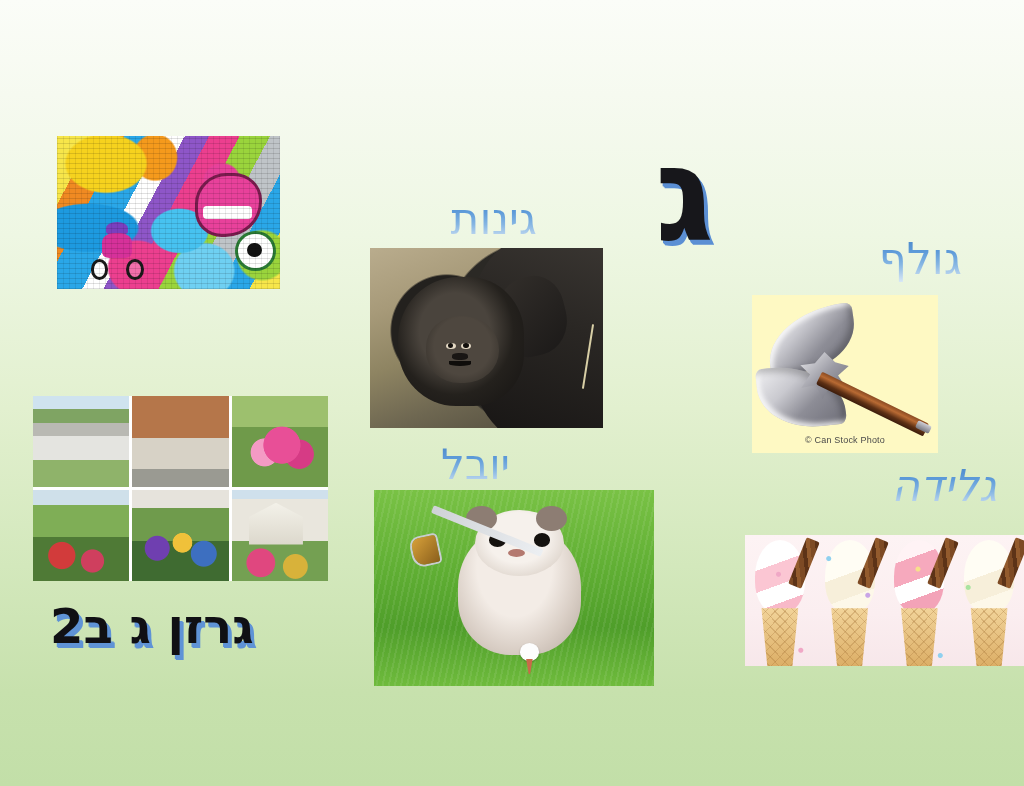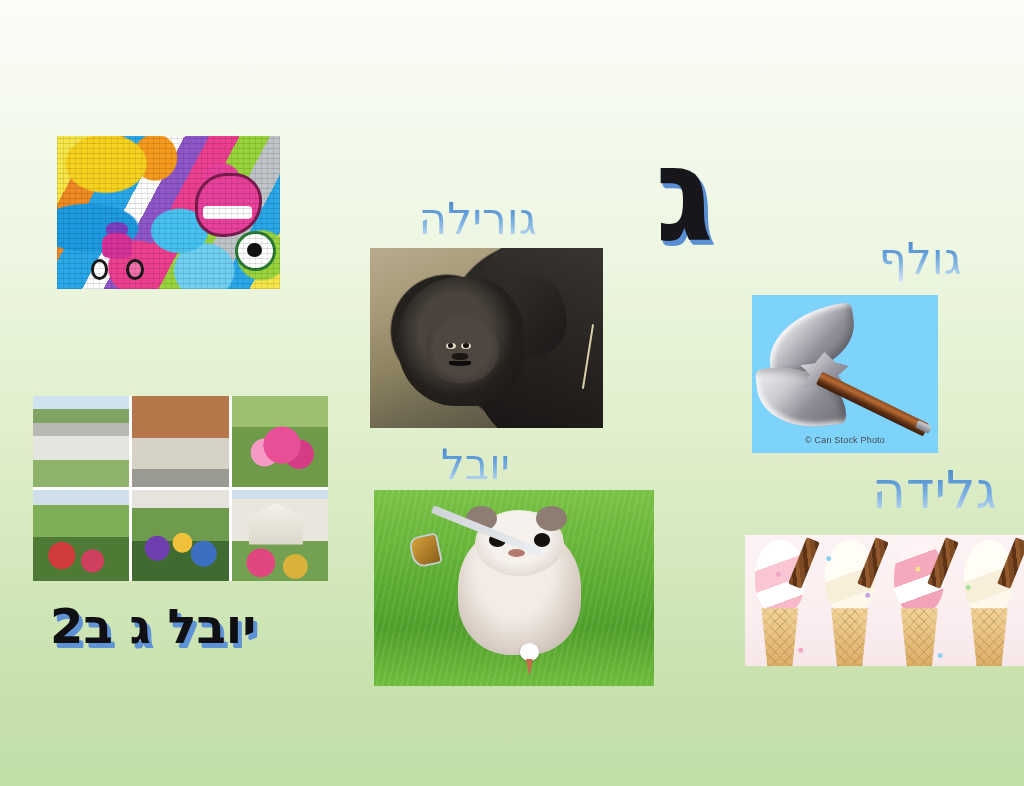--- a/index.html
+++ b/index.html
@@ -105,21 +105,21 @@
   .gor-face{ position:absolute; left:22%; top:30%; width:58%; height:52%;
     background:radial-gradient(ellipse at 50% 45%, #4e473f 0 55%, #2c2823 100%); border-radius:46% 50% 48% 46%; }
   .gor-eye{ position:absolute; width:13%; height:9%; background:#e4d9c4; border-radius:50%; top:40%; }
   .gor-eye i{ position:absolute; left:22%; top:10%; width:56%; height:80%; background:#120f0c; border-radius:50%; }
   .gor-eye.l{ left:28%; } .gor-eye.r{ left:49%; }
   .gor-nose{ position:absolute; left:36%; top:56%; width:22%; height:10%; background:#191614; border-radius:40%; }
   .gor-mouth{ position:absolute; left:32%; top:68%; width:30%; height:7%; background:#0f0d0b; border-radius:0 0 50% 50%; }
   .gor-straw{ position:absolute; right:6%; top:42%; width:2px; height:36%; background:#d8cfa6; transform:rotate(9deg); }
 
   
-  .axe{ background:#7dd3fc; }
+  .axe{ background:#fef9c3; }
   .axe-blade-top, .axe-blade-bot{ position:absolute; background:linear-gradient(140deg,#f2f2f4 0%,#c9c9cf 35%,#8d8d96 62%,#6d6d77 100%); }
   .axe-blade-top{ left:8%; top:8%; width:48%; height:40%;
     border-radius:90% 8% 70% 6% / 82% 12% 72% 10%; transform:rotate(-8deg);
     box-shadow:inset -4px -4px 6px rgba(0,0,0,.22), inset 3px 3px 5px rgba(255,255,255,.8); }
   .axe-blade-bot{ left:3%; top:44%; width:46%; height:40%;
     border-radius:8% 86% 8% 70% / 12% 80% 14% 70%; transform:rotate(-6deg);
     box-shadow:inset -4px 4px 6px rgba(0,0,0,.22), inset 3px -3px 5px rgba(255,255,255,.8); }
   .axe-hub{ position:absolute; left:26%; top:36%; width:26%; height:30%;
     background:linear-gradient(135deg,#ececef,#9b9ba4 50%,#6a6a74);
     clip-path:polygon(50% 0,72% 22%,100% 30%,78% 50%,96% 78%,62% 70%,46% 100%,32% 70%,2% 76%,20% 48%,0 28%,30% 24%);
@@ -225,21 +225,21 @@
     <div class="gf-rider">
       <div class="hat"></div>
         <div class="body"></div>
         <div class="w1"></div>
         <div class="w2"></div>
     </div>
   </div>
 
   <div class="gimel" style="left:655px; top:128px; font-size:132px;">ג</div>
 
-  <div class="word" style="right:487px; top:196px; font-size:44px;">גורילה</div>
+  <div class="word" style="right:487px; top:196px; font-size:44px;">גינות</div>
   <div class="pic gorilla" style="left:370px; top:248px; width:233px; height:180px;">
     <div class="gor-mom"></div>
     <div class="gor-arm"></div>
     <div class="gor-baby">
       <div class="gor-face">
         <div class="gor-eye l">
             <i></i>
           </div>
         <div class="gor-eye r">
             <i></i>
@@ -278,21 +278,21 @@
     <div class="ham-ear r"></div>
     <div class="ham-eye l"></div>
     <div class="ham-eye r"></div>
     <div class="ham-nose"></div>
     <div class="ham-club"></div>
     <div class="ham-clubhead"></div>
     <div class="golf-ball"></div>
     <div class="golf-tee"></div>
   </div>
 
-  <div class="word" style="right:27px; top:463px; font-size:52px;">גלידה</div>
+  <div class="word" style="right:27px; top:463px; font-size:44px;font-style:italic;">גלידה</div>
   <div class="pic icecream" style="left:745px; top:535px; width:279px; height:131px;">
     <div class="ic-cell">
       <div class="ic-swirl ic-sw-pinkwhite"></div>
         <div class="ic-flake"></div>
         <div class="ic-cone"></div>
     </div>
     <div class="ic-cell">
       <div class="ic-swirl ic-sw-white"></div>
         <div class="ic-flake"></div>
         <div class="ic-cone"></div>
@@ -303,15 +303,15 @@
         <div class="ic-cone"></div>
     </div>
     <div class="ic-cell">
       <div class="ic-swirl ic-sw-white"></div>
         <div class="ic-flake"></div>
         <div class="ic-cone"></div>
     </div>
     <div class="ic-sprinkles"></div>
   </div>
 
-  <div class="author" style="left:50px; top:602px; font-size:48px;">יובל ג ב2</div>
+  <div class="author" style="left:50px; top:602px; font-size:48px;">גרזן ג ב2</div>
 
 </div>
 
 </body></html>

